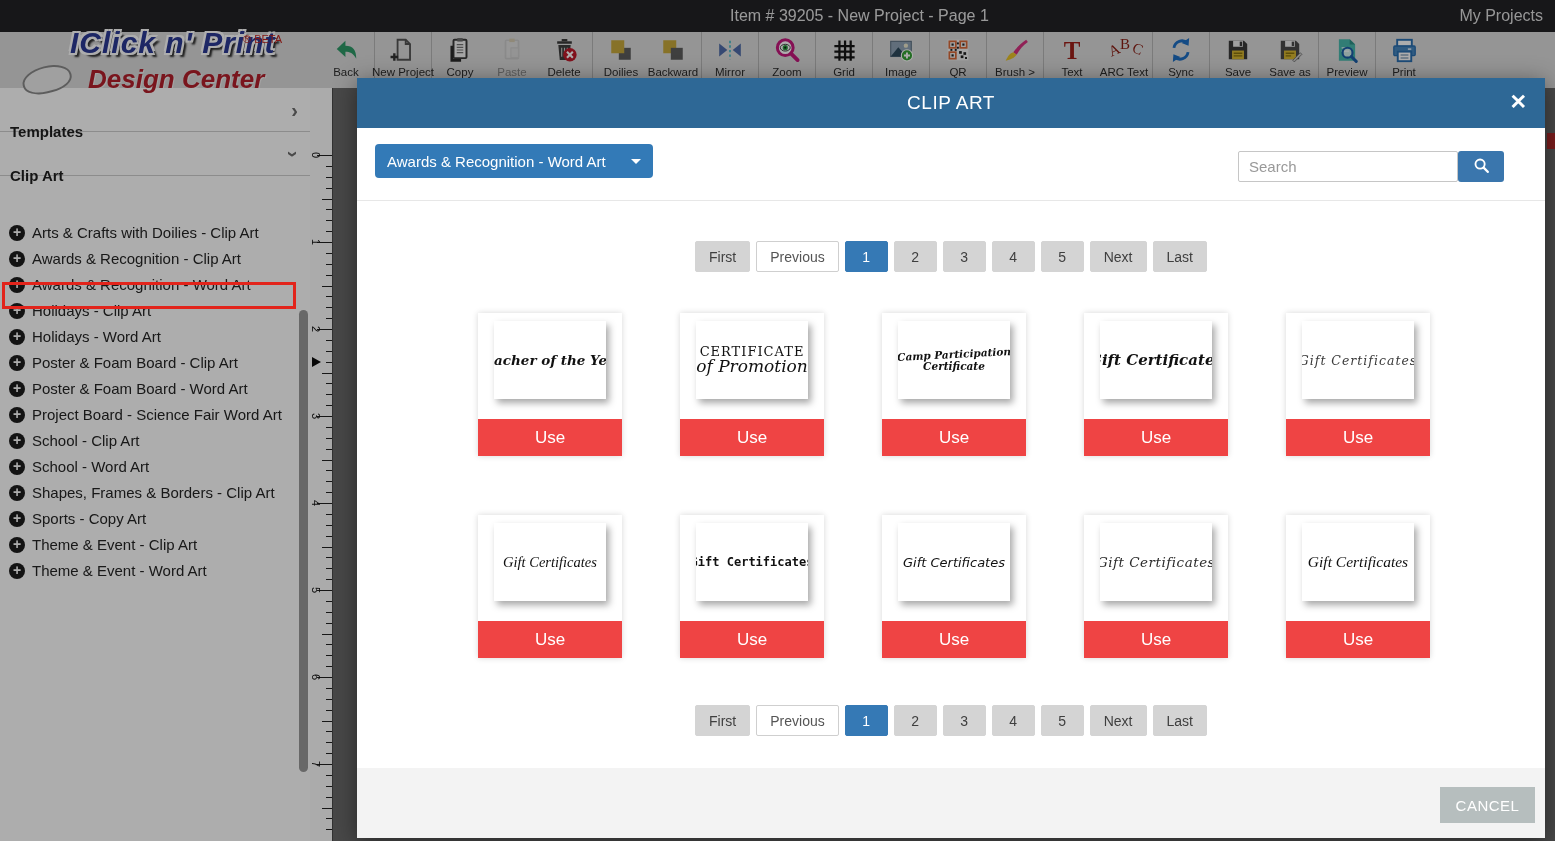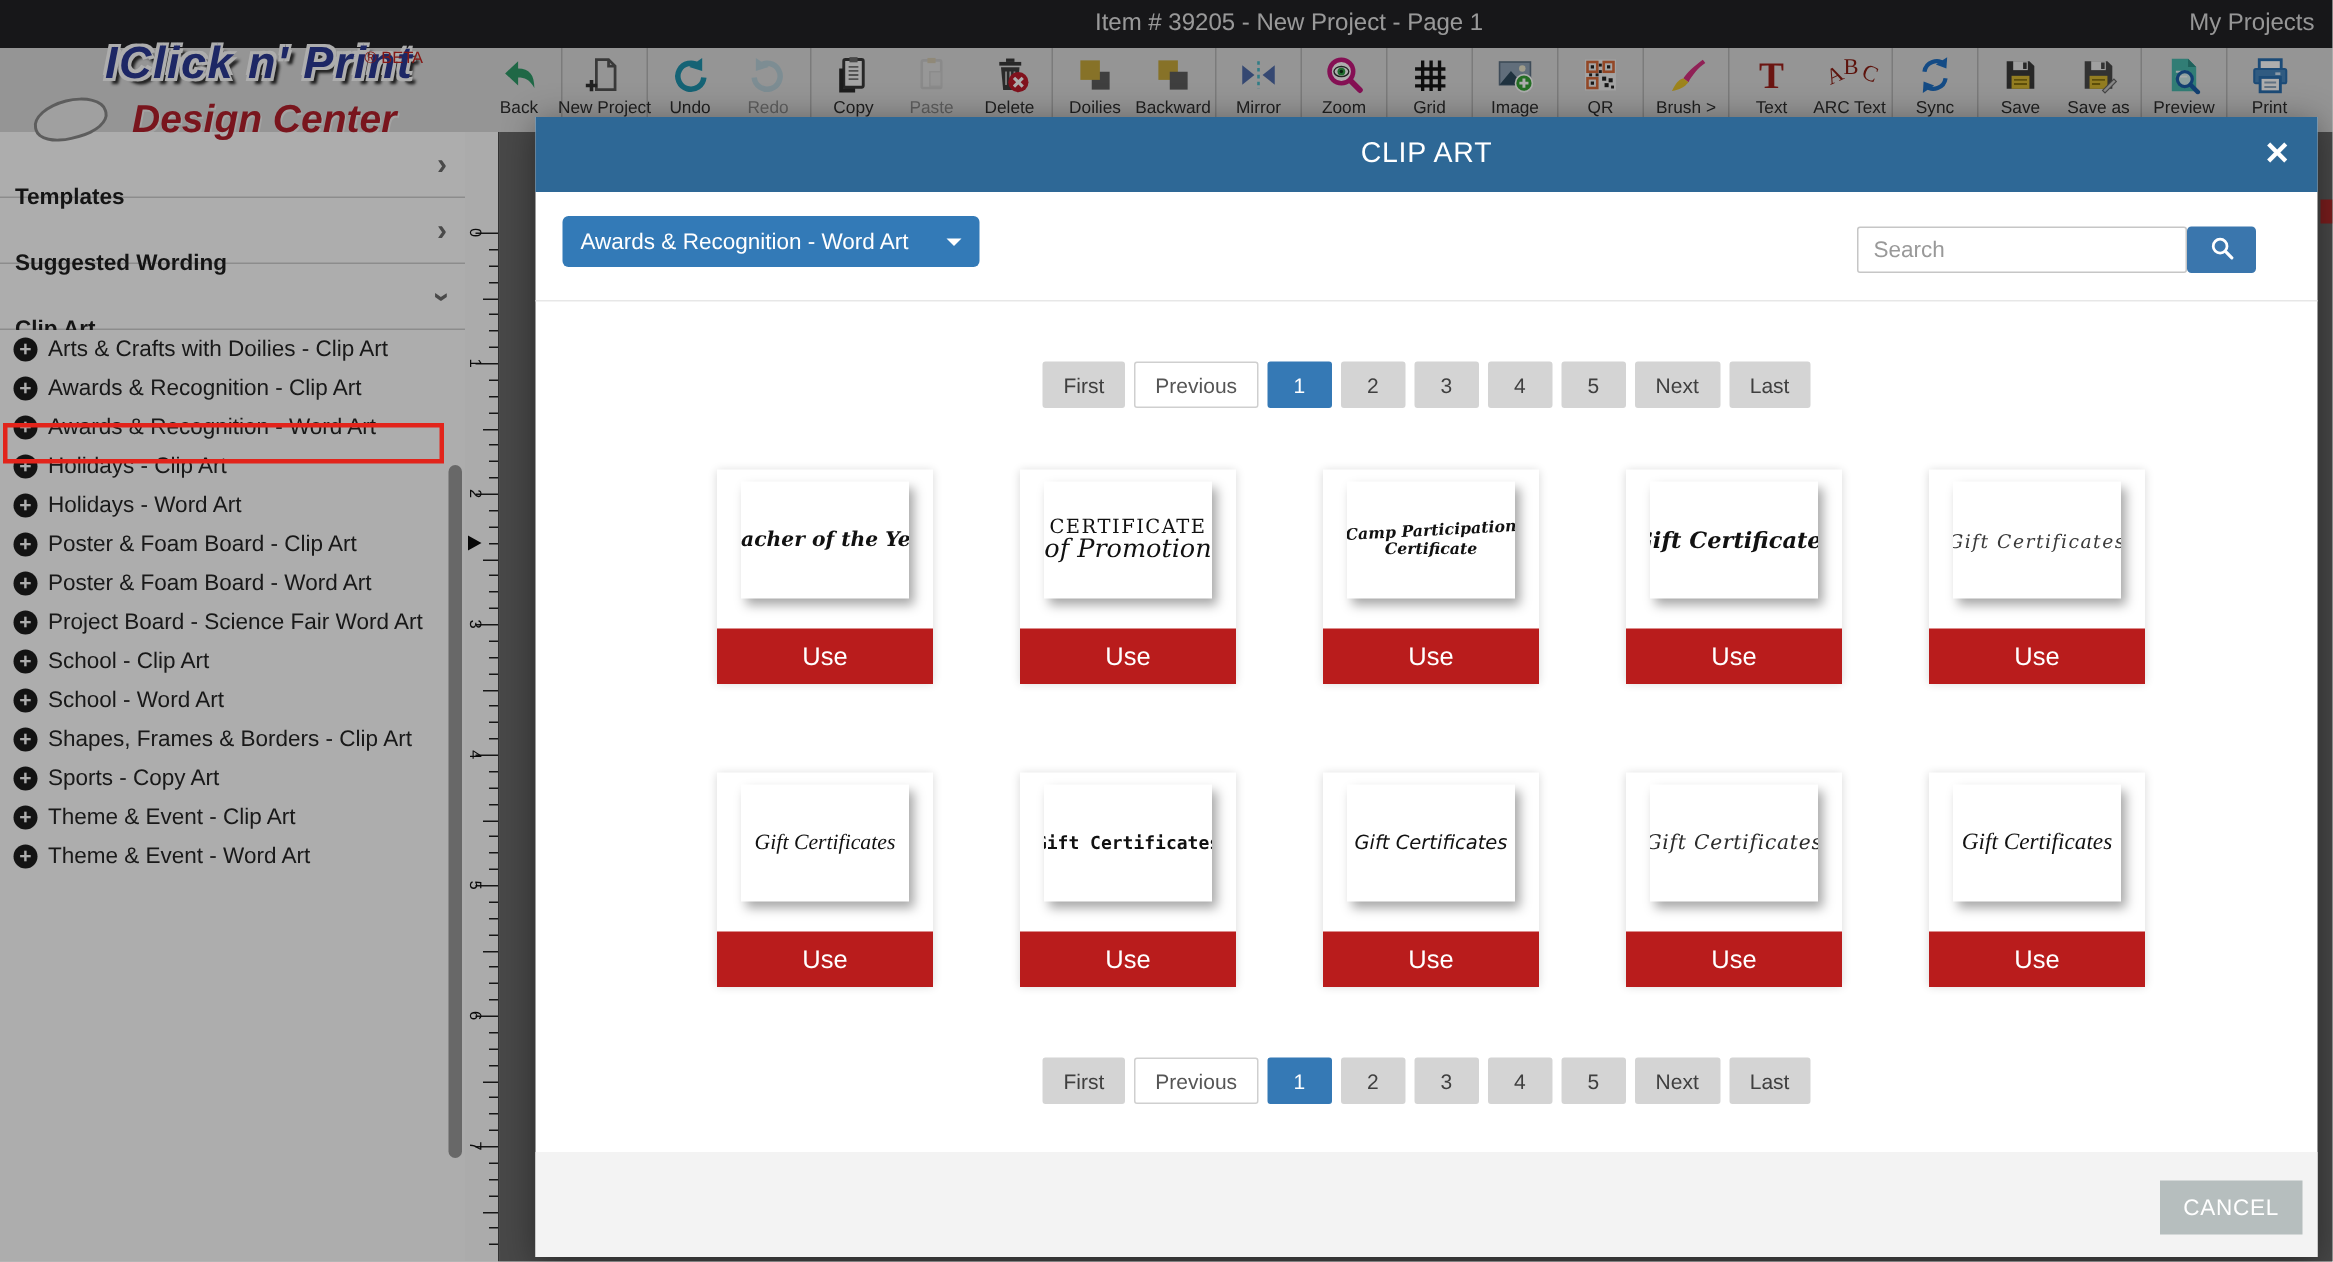--- a/index.html
+++ b/index.html
@@ -95,21 +95,21 @@
             min-width:43px; border:1px solid #d4d4d4; }
   .pg-btn.outline { background:#fff; border-color:#cfcfcf; color:#555; }
   .pg-btn.active { background:#3579b5; border-color:#3579b5; color:#fff; }
   .pag-top { top:163px; }
   .pag-bottom { top:627px; }
 
   .card { position:absolute; width:144px; height:143px; background:#fff; box-shadow:0 0 6px rgba(0,0,0,.16); }
   .card-thumb { position:absolute; left:16px; top:8px; width:112px; height:78px; background:#fff;
                 box-shadow:3px 4px 7px rgba(0,0,0,.35); display:flex; flex-direction:column;
                 align-items:center; justify-content:center; text-align:center; cursor:pointer; overflow:hidden; }
-  .card-use { position:absolute; left:0; bottom:0; width:100%; height:37px; background:#b91c1c; color:#fff;
+  .card-use { position:absolute; left:0; bottom:0; width:100%; height:37px; background:#ef4444; color:#fff;
               font-size:17px; display:flex; align-items:center; justify-content:center; cursor:pointer; }
   .wa { color:#111; white-space:nowrap; }
   .s1 .wa { font-family:"DejaVu Serif",serif; font-style:italic; font-weight:bold; font-size:13.5px; }
   .s2 .wa.l0 { font-family:"DejaVu Serif",serif; font-size:13px; letter-spacing:1px; }
   .s2 .wa.l1 { font-family:"DejaVu Serif",serif; font-style:italic; font-size:17px; margin-top:-3px; }
   .s3 .wa { font-family:"DejaVu Serif",serif; font-style:italic; font-weight:bold; font-size:10.5px; }
   .s3 .wa.l0 { transform:rotate(-3deg); }
   .s4 .wa { font-family:"DejaVu Serif",serif; font-style:italic; font-weight:bold; font-size:15px; }
   .s5 .wa { font-family:"DejaVu Serif",serif; font-style:italic; font-size:12.5px; color:#3a3a3a; letter-spacing:1px; }
   .s6 .wa { font-family:"Liberation Serif",serif; font-style:italic; font-size:14.5px; }
@@ -144,40 +144,20 @@
     <div class="tb-group">
       <div class="tb-btn">
         <div class="tb-icon">
           <svg width="26" height="26" viewBox="0 0 24 24">
             <path d="M7 2.5 h7.5 l4 4 V21 H7 Z" fill="none" stroke="#555" stroke-width="1.7"></path>
             <path d="M14.5 2.5 v4 h4" fill="none" stroke="#555" stroke-width="1.7"></path>
             <path d="M4 15 v7 M0.5 18.5 h7" stroke="#333" stroke-width="2.2"></path>
           </svg>
         </div>
         <div class="tb-label">New Project</div>
-      </div>
-    </div>
-    <div class="tb-group">
-      <div class="tb-btn">
-        <div class="tb-icon">
-          <svg width="26" height="26" viewBox="0 0 24 24">
-            <path d="M17.5 6.5 A8 8 0 1 0 20.5 13.5" fill="none" stroke="#1f93ad" stroke-width="3.4"></path>
-            <path d="M19.5 1.5 L19.5 9.5 L11.5 7 Z" fill="#1f93ad"></path>
-          </svg>
-        </div>
-        <div class="tb-label">Undo</div>
-      </div>
-      <div class="tb-btn disabled">
-        <div class="tb-icon">
-          <svg width="26" height="26" viewBox="0 0 24 24">
-            <path d="M6.5 6.5 A8 8 0 1 1 3.5 13.5" fill="none" stroke="#8fc3d6" stroke-width="3.4"></path>
-            <path d="M4.5 1.5 L4.5 9.5 L12.5 7 Z" fill="#8fc3d6"></path>
-          </svg>
-        </div>
-        <div class="tb-label">Redo</div>
       </div>
     </div>
     <div class="tb-group">
       <div class="tb-btn">
         <div class="tb-icon">
           <svg width="26" height="26" viewBox="0 0 24 24">
             <rect x="6" y="2.5" width="12" height="17" rx="1" fill="#f4f4f4" stroke="#3a3a3a" stroke-width="1.8"></rect>
             <rect x="9.5" y="1" width="5" height="3.2" fill="#6a6a6a"></rect>
             <path d="M9 7h6 M9 9.5h6 M9 12h6 M9 14.5h6" stroke="#777" stroke-width="1.1"></path>
             <path d="M4.5 8 V21.5 H13" fill="none" stroke="#2c2c2c" stroke-width="2.6"></path>
@@ -407,24 +387,20 @@
 <div class="logo">
   <div class="logo-mouse"></div>
   <div class="logo-line1">IClick n' Print</div>
   <div class="logo-beta">® BETA</div>
   <div class="logo-line2">Design Center</div>
 </div>
 
 <div class="sidebar">
   <div class="sb-header">
     <span class="lbl">Templates</span>
-    <span class="chev right"></span>
-  </div>
-  <div class="sb-header">
-    <span class="lbl">Suggested Wording</span>
     <span class="chev right"></span>
   </div>
   <div class="sb-header">
     <span class="lbl">Clip Art</span>
     <span class="chev down"></span>
   </div>
   <div class="sb-list">
     <div class="sb-scroll"></div>
   <div class="sb-item">
         <span class="plus">+</span>

